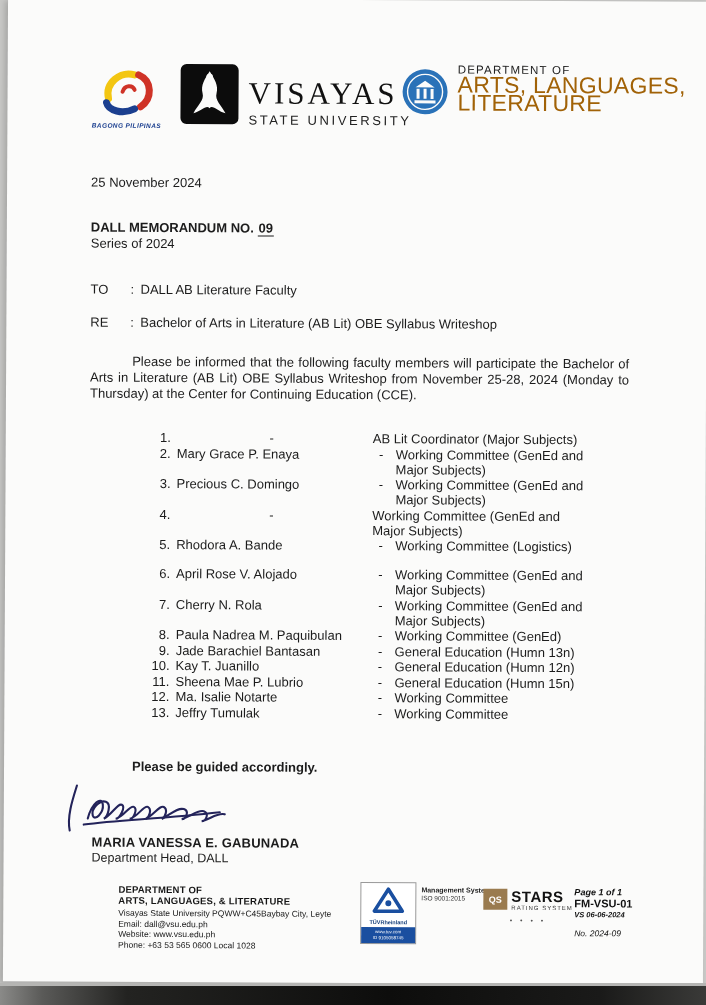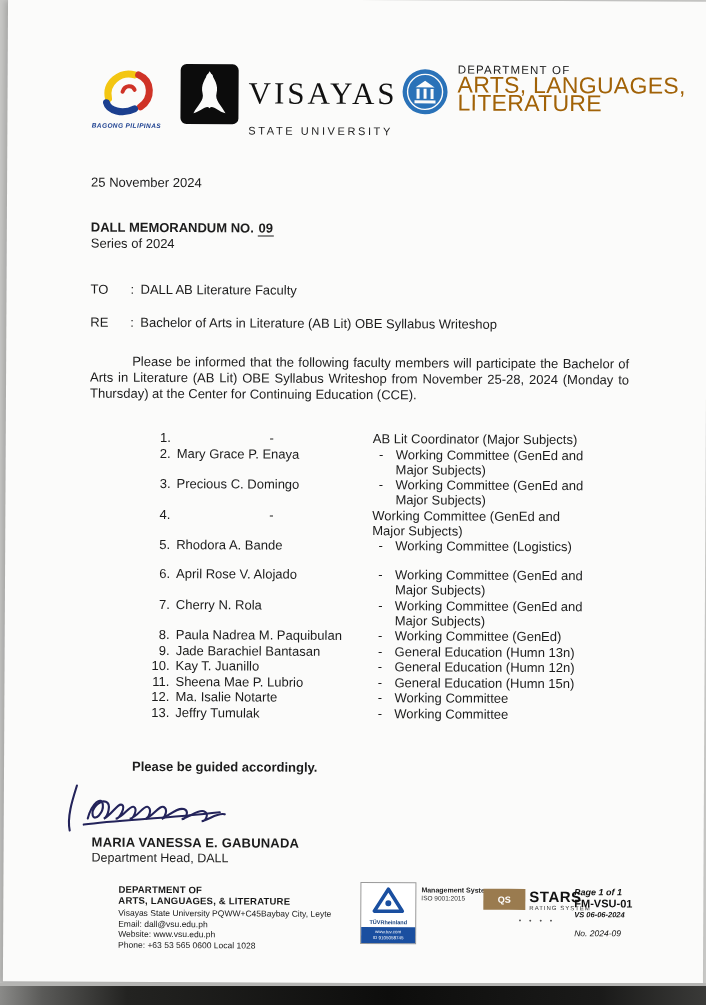--- a/index.html
+++ b/index.html
@@ -10,21 +10,21 @@
         transform:rotate(0.3deg);transform-origin:50% 40%;box-shadow:-3px 2px 6px rgba(0,0,0,.18)}
   .bottombar{position:absolute;left:0;bottom:0;width:706px;height:22px;border-top:3px solid #b5b5b3;
         background:linear-gradient(90deg,#8a8a88 0,#5a5a58 6%,#232321 18%,#0d0d0c 55%,#1a1a19 85%,#3a3a38 100%)}
 
   
   .bp-logo{position:absolute;left:84px;top:66px;width:70px;text-align:center}
   .bp-caption{font-size:6.5px;font-weight:bold;font-style:italic;color:#1b3f8f;letter-spacing:.4px;margin-top:1px}
   .vsu-mark{position:absolute;left:172px;top:64px;width:60px;height:62px}
   .wordmark{position:absolute;left:241px;top:76px}
   .visayas{font-family:"Liberation Serif","DejaVu Serif",serif;font-size:31px;letter-spacing:3px;color:#111;font-weight:500}
-  .stateuni{font-size:11px;letter-spacing:2.6px;color:#222;margin-top:13px}
+  .stateuni{font-size:13px;letter-spacing:2.6px;color:#222;margin-top:1px}
   .dept-seal{position:absolute;left:394px;top:68px;width:47px;height:47px}
   .dept-name{position:absolute;left:450px;top:63px}
   .dept-name .d1{font-size:11.5px;letter-spacing:1.2px;color:#222}
   .dept-name .d2,.dept-name .d3{font-size:23px;font-weight:normal;color:#a16207;letter-spacing:.3px;line-height:18px}
 
   
   .date{position:absolute;left:84px;top:176px;font-size:13px}
   .memo-no{position:absolute;left:84px;top:221px;font-size:13px;font-weight:bold}
   .memo-no .u{border-bottom:1.4px solid #1c1c1c;padding:0 1px}
   .series{position:absolute;left:84px;top:237px;font-size:13px}
@@ -56,21 +56,21 @@
   .tuv{position:absolute;left:357px;top:882px;display:flex}
   .tuv-box{width:56px;border:1px solid #999;background:#fff;padding:3px 3px 0 3px;text-align:center}
   .tuv-brand{font-size:5.5px;font-weight:bold;color:#123c78;margin-top:1px}
   .tuv-bar{background:#1a4fa0;color:#fff;font-size:4.5px;line-height:6px;margin:2px -3px 0 -3px;padding:2px 1px}
   .tuv-side{margin-left:5px;padding-top:4px}
   .tuv-side .t1{font-size:7px;font-weight:bold;color:#222}
   .tuv-side .t2{font-size:6.5px;color:#333;margin-top:1px}
 
   .qs{position:absolute;left:480px;top:888px}
   .qs-row{display:flex;align-items:flex-start}
-  .qs-icon{width:42px;height:21px;background:#9a7b4f;color:#fff;font-size:9px;font-weight:bold;
+  .qs-icon{width:24px;height:21px;background:#9a7b4f;color:#fff;font-size:9px;font-weight:bold;
            display:flex;align-items:center;justify-content:center}
   .qs-text{margin-left:4px}
   .qs-brand{font-size:15px;font-weight:bold;letter-spacing:.5px;color:#111;line-height:15px}
   .qs-sub{font-size:6px;letter-spacing:1px;color:#333;margin-top:1px}
   .qs-dots{font-size:7px;color:#555;margin-top:6px;letter-spacing:3px;text-align:center}
 
   .doc-info{position:absolute;left:571px;top:886px;font-size:9px;line-height:11px;font-style:italic;color:#111}
   .doc-info .dp{font-weight:bold}
   .doc-info .dc{font-style:normal;font-weight:bold;font-size:11px}
   .doc-info .dv{font-weight:bold;font-size:7.5px}

